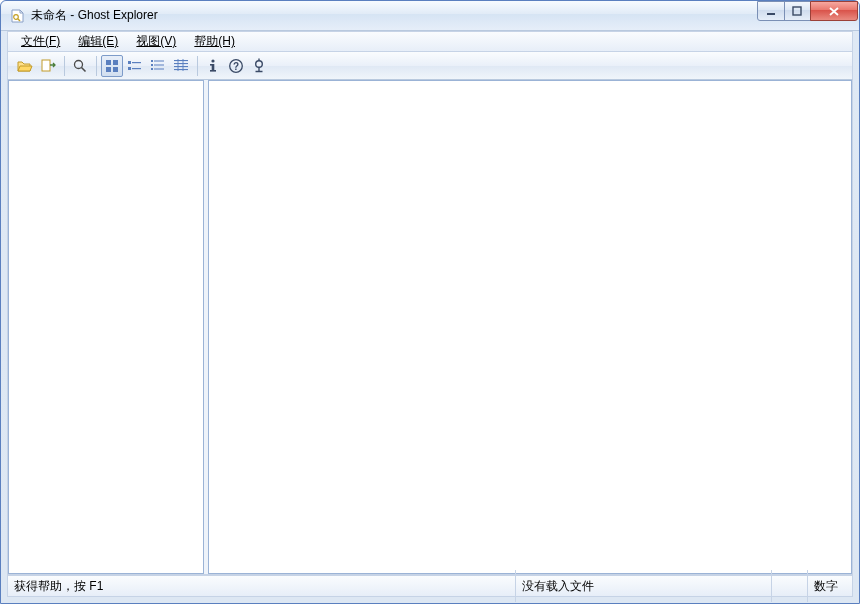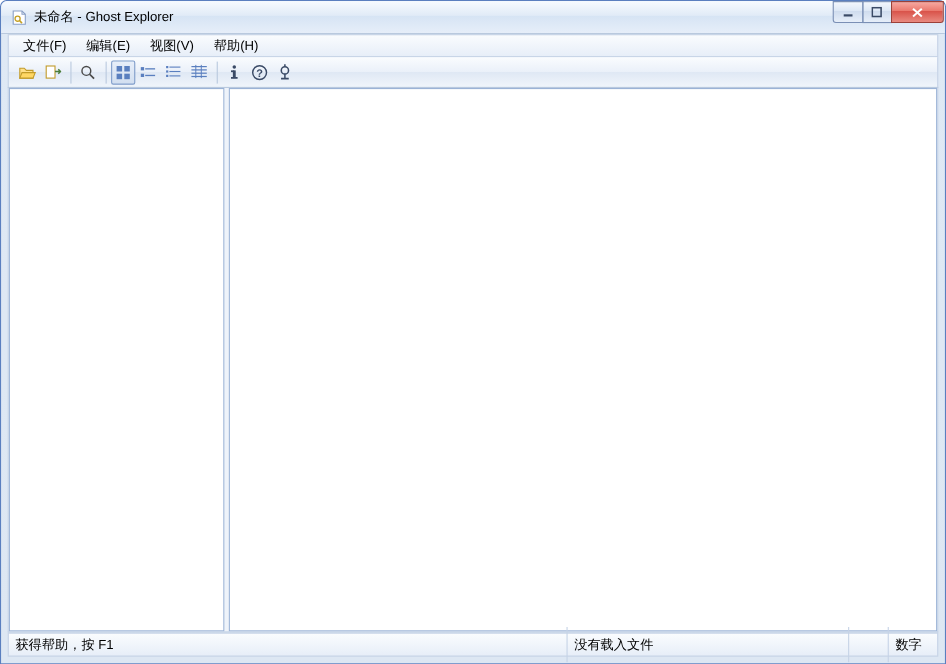--- a/index.html
+++ b/index.html
@@ -55,20 +55,21 @@
     padding-left:4px;
     margin:0 6px;
     border-left:1px solid #c6d3e6;
     border-right:1px solid #c6d3e6;
     border-top:1px solid #c6d3e6;
   }
   .menu-item {
     padding:2px 9px;
     cursor:default;
     color:#000;
+    text-decoration:underline;
   }
   
   .toolbar {
     height:28px;
     background: linear-gradient(to bottom,#fafcfe 0,#eaf0f9 50%,#dfe8f4 51%,#f0f5fb 100%);
     border-bottom:1px solid #b9c9de;
     display:flex; align-items:center;
     padding-left:6px;
     margin:0 6px;
     border-left:1px solid #c6d3e6;

